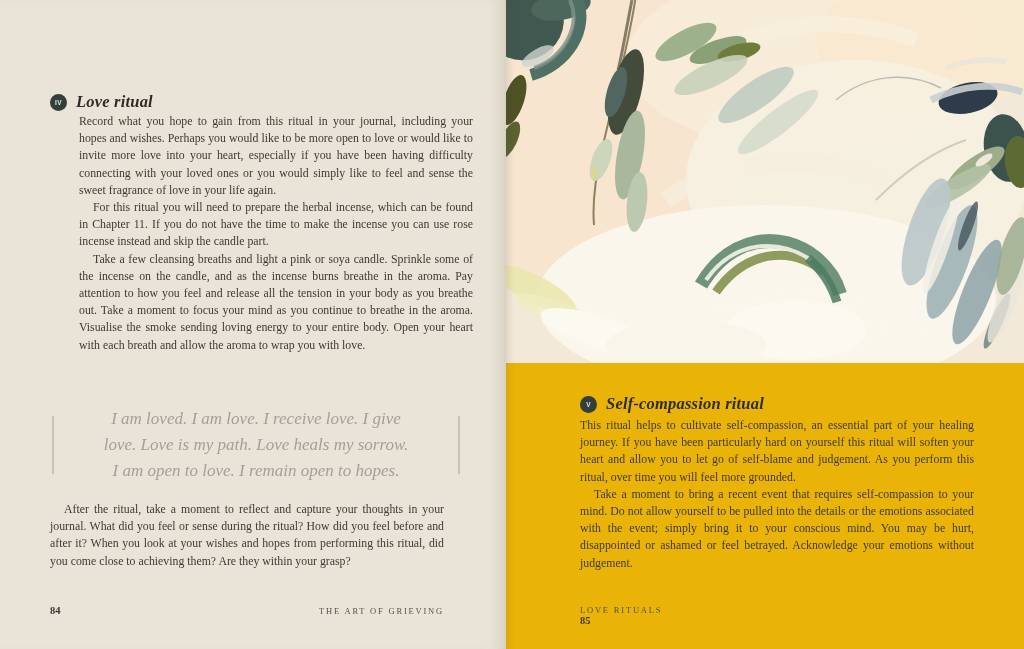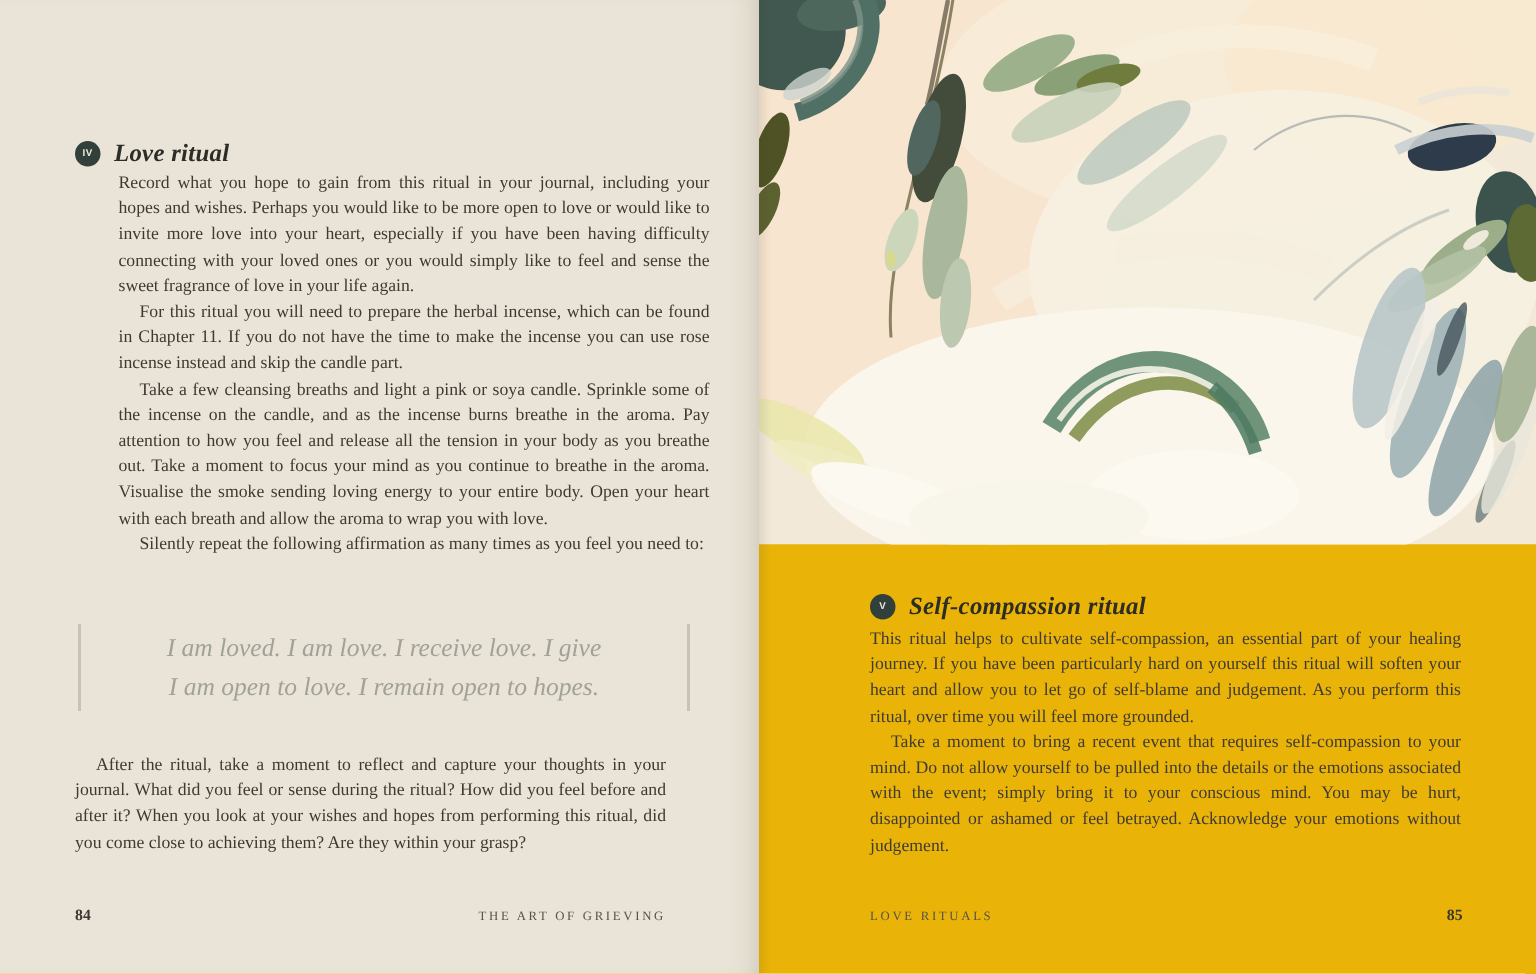--- a/index.html
+++ b/index.html
@@ -22,21 +22,21 @@
   .left-closing{left:50px;top:501px;}
 
   .affirmation{position:absolute;left:52px;top:403px;width:408px;height:84px;
     display:flex;align-items:center;}
   .aff-bar{width:2px;height:58px;background:#c7c2b4;flex:0 0 auto;}
   .aff-text{flex:1;text-align:center;font-style:italic;font-size:17px;line-height:26px;
     color:#a2a198;padding:0 12px;}
 
   .footer{position:absolute;top:605px;display:flex;justify-content:space-between;align-items:baseline;}
   .footer-left{left:50px;width:394px;}
-  .footer-right{left:74px;width:395px;}
+  .footer-right{left:74px;width:395px;flex-direction:column;}
   .page-num{font-weight:bold;color:#3b3833;font-size:10.5px;}
   .running-title{letter-spacing:1.8px;color:#565349;font-size:8.5px;}
 
   
   .page-right{position:absolute;left:506px;top:0;width:518px;height:649px;background:#eab308;}
   .artwork{position:absolute;left:0;top:0;width:518px;height:363px;display:block;}
   .right-heading{left:74px;top:394px;}
   .right-body{left:74px;top:417px;}
   .page-right .body-block{color:#3f3b33;}
   .spine-shade{position:absolute;left:0;top:0;width:8px;height:649px;
@@ -51,27 +51,27 @@
 
     <div class="heading-row left-heading">
       <span class="badge">IV</span>
       <span class="heading">Love ritual</span>
     </div>
 
     <div class="body-block left-body">
       <p>Record what you hope to gain from this ritual in your journal, including your hopes and wishes. Perhaps you would like to be more open to love or would like to invite more love into your heart, especially if you have been having difficulty connecting with your loved ones or you would simply like to feel and sense the sweet fragrance of love in your life again.</p>
       <p class="indent">For this ritual you will need to prepare the herbal incense, which can be found in Chapter 11. If you do not have the time to make the incense you can use rose incense instead and skip the candle part.</p>
       <p class="indent">Take a few cleansing breaths and light a pink or soya candle. Sprinkle some of the incense on the candle, and as the incense burns breathe in the aroma. Pay attention to how you feel and release all the tension in your body as you breathe out. Take a moment to focus your mind as you continue to breathe in the aroma. Visualise the smoke sending loving energy to your entire body. Open your heart with each breath and allow the aroma to wrap you with love.</p>
-      <p class="indent">Silently repeat the following affirmation as many times as you feel you need to:</p>
     </div>
 
     <div class="affirmation">
       <span class="aff-bar"></span>
       <div class="aff-text">
         <div>I am loved. I am love. I receive love. I give</div>
+        <div>love. Love is my path. Love heals my sorrow.</div>
         <div>I am open to love. I remain open to hopes.</div>
       </div>
       <span class="aff-bar"></span>
     </div>
 
     <div class="body-block left-closing">
       <p class="indent">After the ritual, take a moment to reflect and capture your thoughts in your journal. What did you feel or sense during the ritual? How did you feel before and after it? When you look at your wishes and hopes from performing this ritual, did you come close to achieving them? Are they within your grasp?</p>
     </div>
 
     <div class="footer footer-left">

